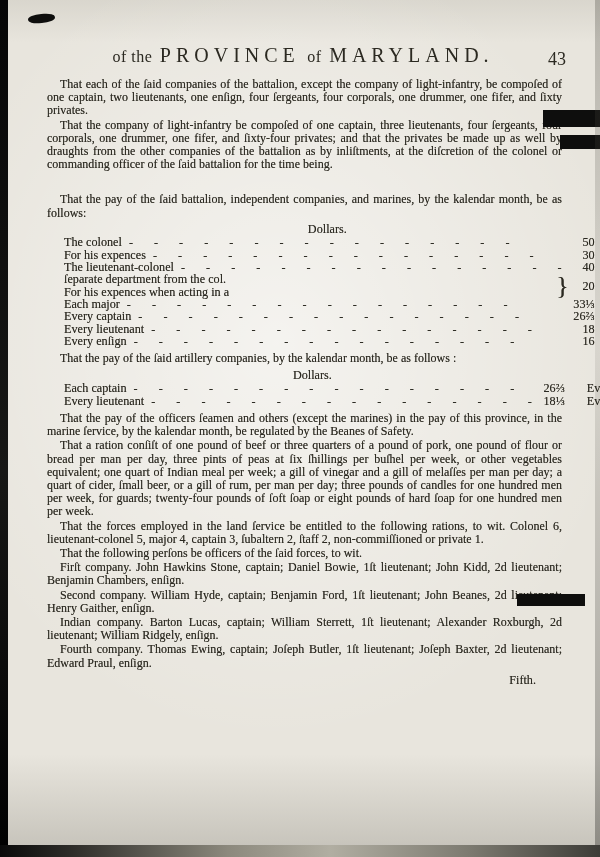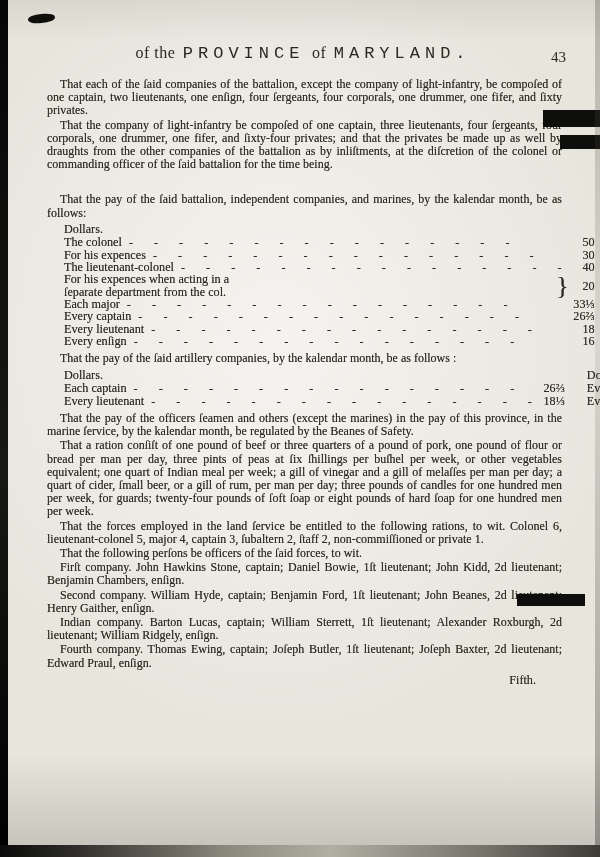--- a/index.html
+++ b/index.html
@@ -11,34 +11,34 @@
   }
   .sheet::before{
     content:"";position:absolute;inset:0;pointer-events:none;
     background:
       radial-gradient(ellipse 95% 75% at 46% 40%, rgba(255,255,255,0.55), rgba(255,255,255,0) 62%),
       linear-gradient(180deg, rgba(110,106,92,0.12), rgba(110,106,92,0) 5%, rgba(110,106,92,0) 88%, rgba(86,83,72,0.25));
   }
   .content{position:absolute;left:47px;right:38px;top:44px;}
   .page-header{position:relative;text-align:center;height:26px;margin-bottom:8px;}
   .running-title{font-size:16px;white-space:nowrap;letter-spacing:0.5px;}
-  .rt-caps{font-size:17px;letter-spacing:5px;margin:0 3px;font-family:Liberation Mono, monospace;}
-  .page-number{position:absolute;right:-4px;top:5px;font-size:15px;}
+  .rt-caps{font-size:20px;letter-spacing:5px;margin:0 3px;}
+  .page-number{position:absolute;right:-4px;top:5px;font-size:18px;}
   .para{
     font-size:12px;line-height:13.2px;text-align:justify;text-indent:13px;
     margin:0 0 1px 0;text-shadow:0 0 0.4px rgba(40,36,28,0.55);
   }
   .mt4{margin-top:4px;}
   .mt6{margin-top:22px;}
   .pay-table{display:flex;margin:3px 0 5px;font-size:12.2px;line-height:12.4px;
     text-shadow:0 0 0.4px rgba(40,36,28,0.55);}
   .pt-col{display:flex;flex-direction:column;}
   .pt-left{flex:0 0 45%;padding-left:17px;padding-right:8px;}
   .pt-right{flex:1 1 auto;padding-left:14px;}
-  .pt-header{text-align:left;padding-right:4px;line-height:13.4px;}
+  .pt-header{text-align:center;padding-right:4px;line-height:13.4px;}
   .pt-row{display:flex;line-height:12.4px;}
   .pt-label{white-space:nowrap;}
   .pt-leader{flex:1 1 auto;overflow:hidden;white-space:nowrap;letter-spacing:9px;padding-left:7px;}
   .pt-value{white-space:nowrap;text-align:right;min-width:24px;}
   .pt-brace-row{display:flex;align-items:center;line-height:12.2px;}
   .pt-brace-lines{flex:1 1 auto;}
   .pt-brace{font-size:26px;line-height:24px;margin:0 2px 0 1px;}
   .catchword{text-align:right;padding-right:26px;font-size:12.2px;margin-top:3px;
     text-shadow:0 0 0.4px rgba(40,36,28,0.55);}
   .artifact{position:absolute;background:#0e0e0d;}
@@ -88,22 +88,22 @@
           <span class="pt-value">30</span>
         </div>
         <div class="pt-row">
           <span class="pt-label">The lieutenant-colonel</span>
           <span class="pt-leader">- - - - - - - - - - - - - - - -</span>
           <span class="pt-value">40</span>
         </div>
 
         <div class="pt-brace-row">
           <div class="pt-brace-lines">
+            <div>ſeparate department from the col.</div>
             <div>For his expences when acting in a</div>
-            <div>ſeparate department from the col.</div>
           </div>
           <span class="pt-brace">}</span>
           <span class="pt-value">20</span>
         </div>
 
         <div class="pt-row">
           <span class="pt-label">Each major</span>
           <span class="pt-leader">- - - - - - - - - - - - - - - -</span>
           <span class="pt-value">33⅓</span>
         </div>

